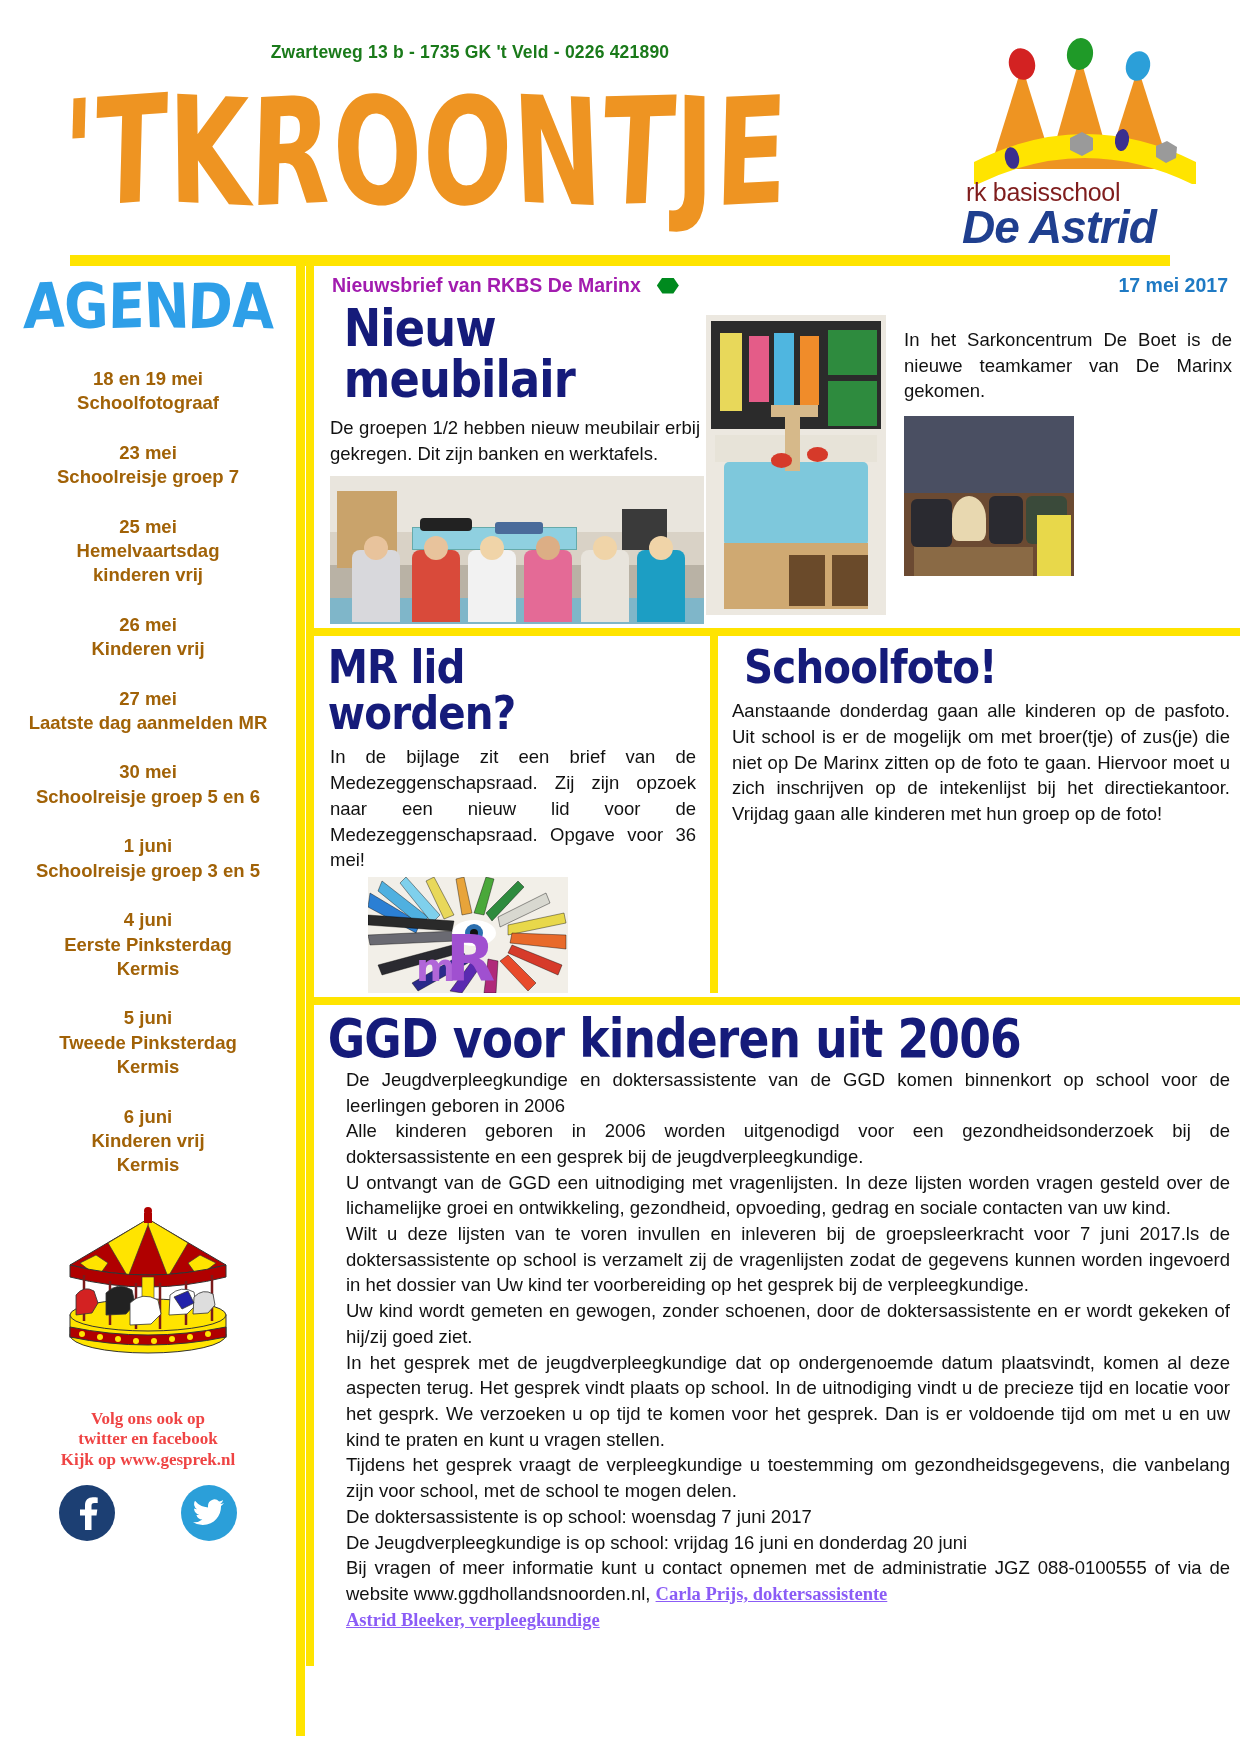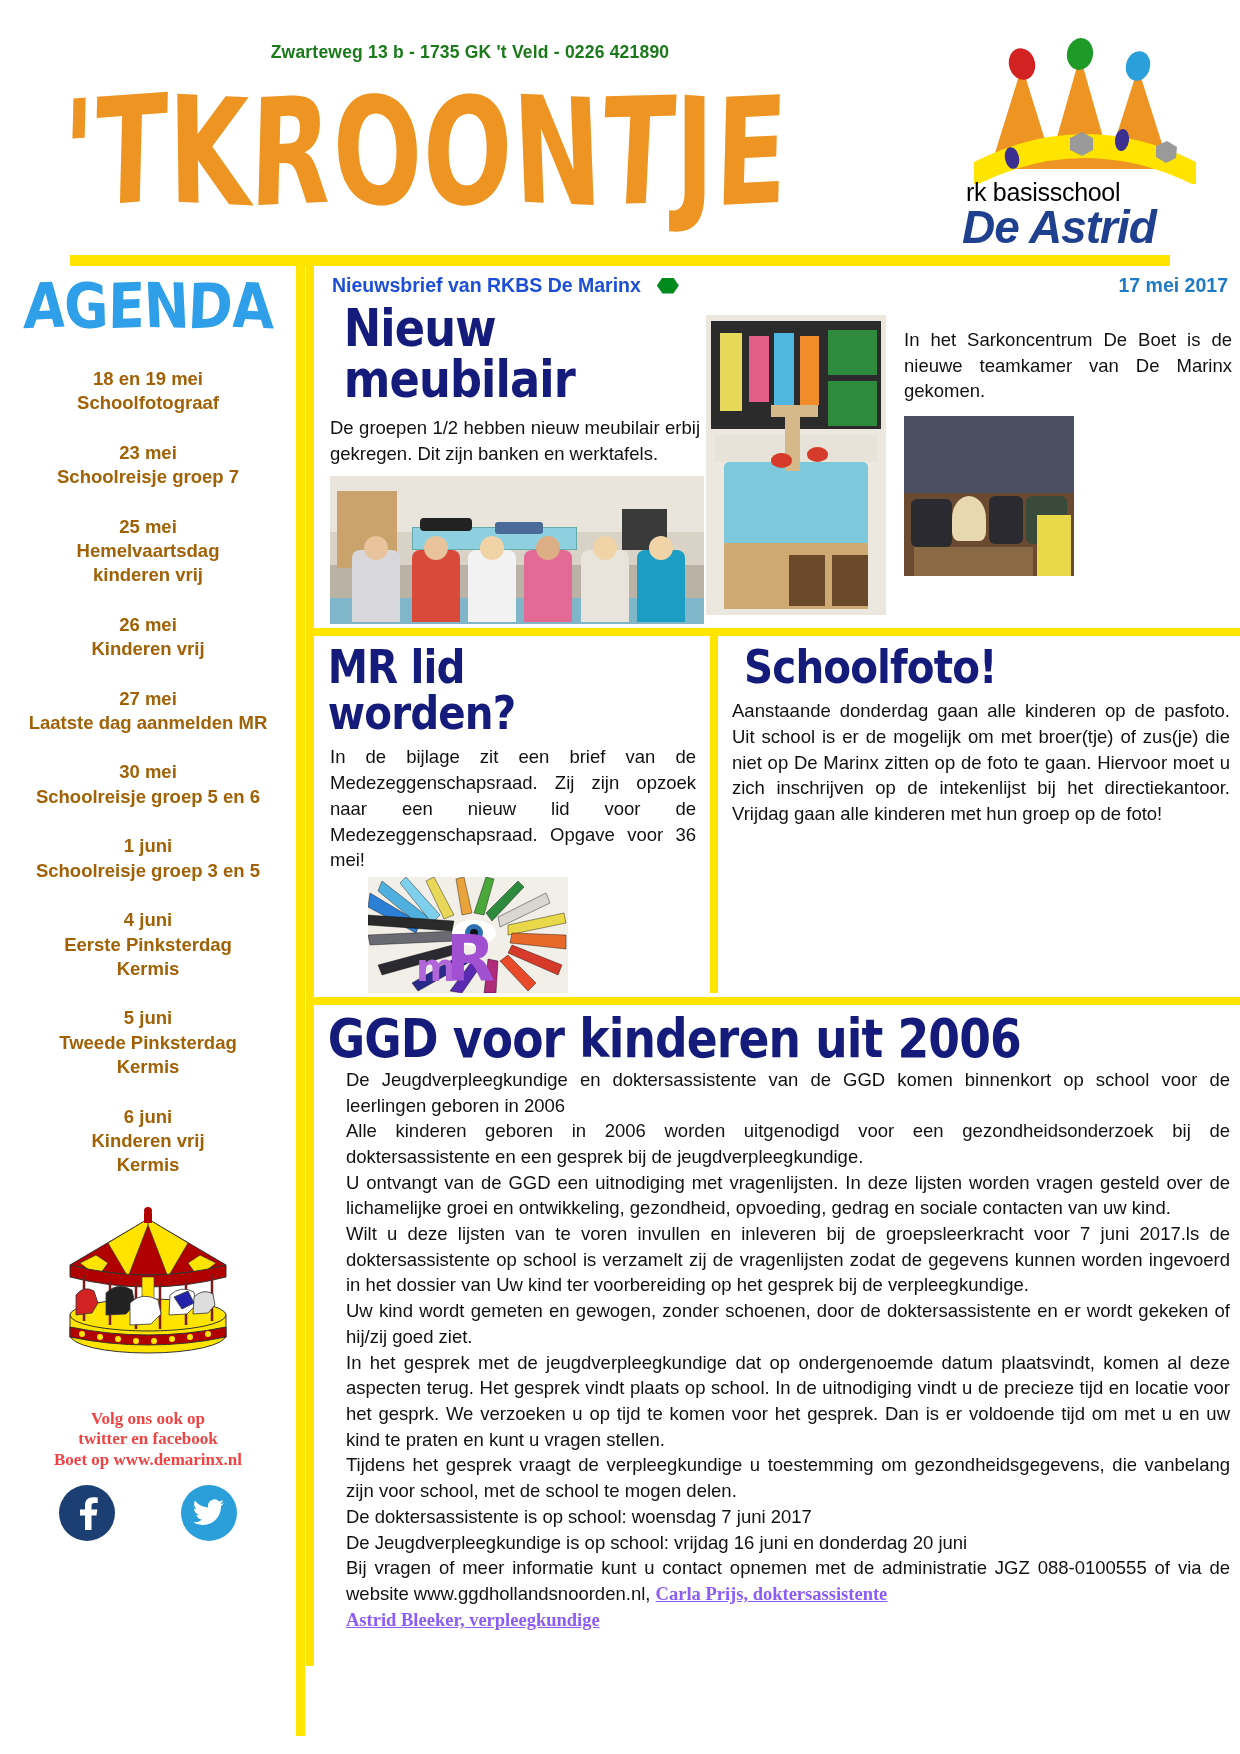--- a/index.html
+++ b/index.html
@@ -38,21 +38,21 @@
   .k6 { transform: rotate(2deg) skewX(5deg); }
   .k7 { transform: rotate(-1deg) skewX(-5deg); }
   .k8 { transform: rotate(3deg) skewX(3deg); }
   .k9 { transform: rotate(-2deg) skewX(-4deg); }
 
   
   .logo { position: absolute; top: 34px; right: 30px; width: 250px; height: 215px; }
   .crown-svg { position: absolute; top: 0; left: 0; }
   .logo-rk {
     position: absolute; top: 144px; left: 6px;
-    font-size: 25px; color: #000000; font-weight: normal;
+    font-size: 25px; color: #7f1d1d; font-weight: normal;
     font-family: "Liberation Sans", sans-serif;
     letter-spacing: -0.3px;
   }
   .logo-marinx {
     position: absolute; top: 166px; left: 2px;
     font-size: 46px; color: #1f3f8f; font-weight: bold;
     font-style: italic; letter-spacing: -1px;
     font-family: "Liberation Sans", sans-serif;
   }
 
@@ -109,21 +109,21 @@
   .sicon { width: 56px; height: 56px; border-radius: 50%; background: #1c3f73;
            display: flex; align-items: center; justify-content: center; }
   .sicon.tw { background: #2b9fd9; }
 
   
   .main { position: absolute; top: 266px; left: 314px; width: 926px; height: 1488px; }
 
   .topline {
     display: flex; align-items: center; padding: 8px 4px 0 18px;
   }
-  .nb-label { font-size: 19.5px; font-weight: bold; color: #1d4ed8; }
+  .nb-label { font-size: 19.5px; font-weight: bold; color: #a21caf; }
   .green-hex {
     width: 22px; height: 16px; background: #008a1e; margin-left: 16px;
     clip-path: polygon(25% 0%, 75% 0%, 100% 50%, 75% 100%, 25% 100%, 0% 50%);
   }
   .nb-date { margin-left: auto; font-size: 19.5px; font-weight: bold; color: #1f7ac4; padding-right: 8px; }
 
   .sec-head {
     font-family: "DejaVu Sans", sans-serif;
     font-weight: bold; color: #151b7a; line-height: .98;
     transform: scaleX(0.86); transform-origin: left center;
@@ -298,21 +298,21 @@
         <path d="M122,92 q11,-10 24,-3 l2,13 -9,9 -18,1 z" fill="#fff"></path>
         <path d="M146,94 q9,-9 19,-3 l2,11 -7,8 -15,1 z" fill="#ddd"></path>
         <path d="M126,94 l14,-6 6,12 -12,6 z" fill="#2222aa"></path>
       </g>
     </svg>
   </div>
 
   <div class="social-text">
     <div>Volg ons ook op</div>
     <div>twitter en facebook</div>
-    <div>Boet op www.demarinx.nl</div>
+    <div>Kijk op www.gesprek.nl</div>
   </div>
 
   <div class="social-icons">
     <div class="sicon">
       <svg width="30" height="34" viewBox="0 0 30 34">
         <path d="M19.5 34V19.5h5l.8-6h-5.8V9.8c0-1.7.5-2.9 3-2.9h3.2V1.5C24.9 1.4 23 1.2 20.8 1.2c-4.6 0-7.8 2.8-7.8 8v4.3H8v6h5V34z" fill="#fff"></path>
       </svg>
     </div>
     <div class="sicon tw">
       <svg width="32" height="28" viewBox="0 0 32 28">

